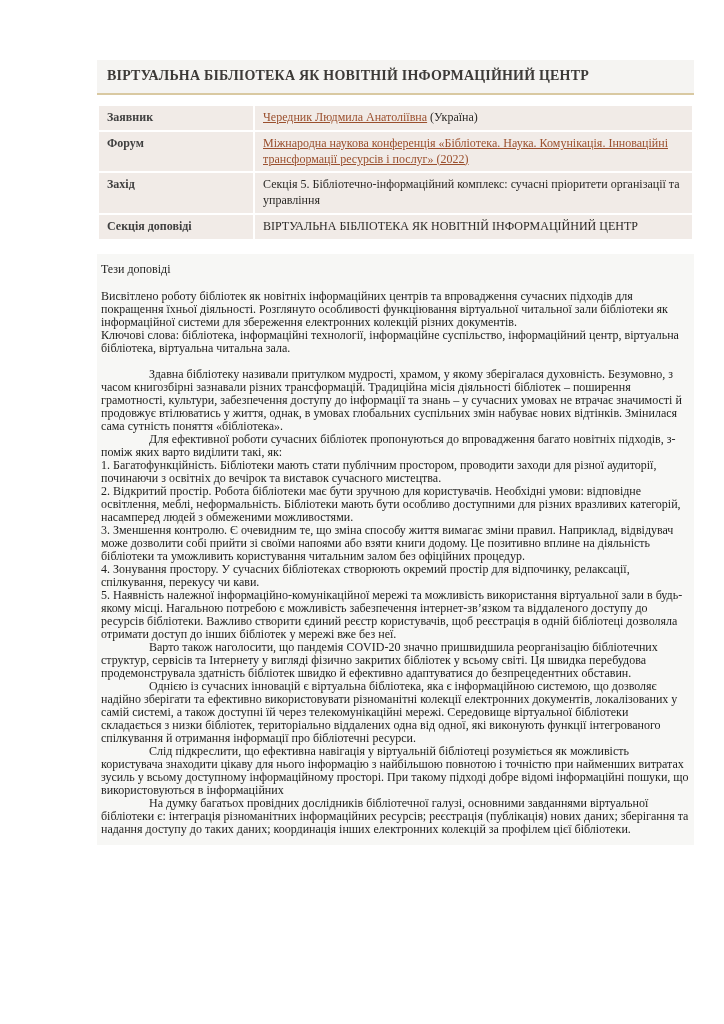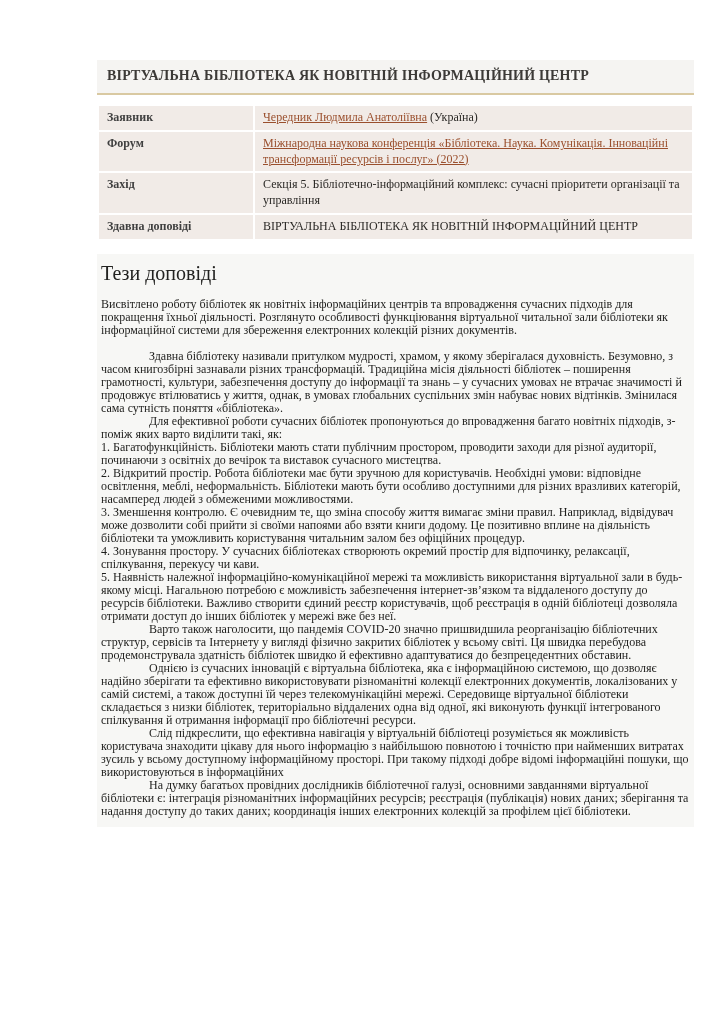--- a/index.html
+++ b/index.html
@@ -53,21 +53,21 @@
   .suffix { color: #2b2926; }
   .caps { text-transform: none; }
 
   .abstract {
     margin-top: 13px;
     background: #f7f7f5;
     padding: 5px 5px 9px 4px;
   }
   .abstract h2 {
     margin: 3px 0 13px 0;
-    font-size: 20px;
+    font-size: 12px;
     font-weight: normal;
     color: #222220;
   }
   .para {
     margin: 0;
     font-size: 12px;
     line-height: 13px;
     color: #1d1d1b;
     text-align: left;
   }
@@ -96,29 +96,30 @@
           <td class="lbl">Форум</td>
           <td>
             <a class="doc-link">Міжнародна наукова конференція «Бібліотека. Наука. Комунікація. Інноваційні трансформації ресурсів і послуг» (2022)</a>
           </td>
         </tr>
         <tr>
           <td class="lbl">Захід</td>
           <td>Секція 5. Бібліотечно-інформаційний комплекс: сучасні пріоритети організації та управління</td>
         </tr>
         <tr>
-          <td class="lbl">Здавна доповіді</td>
+          <td class="lbl">Секція доповіді</td>
           <td class="caps">ВІРТУАЛЬНА БІБЛІОТЕКА ЯК НОВІТНІЙ ІНФОРМАЦІЙНИЙ ЦЕНТР</td>
         </tr>
       </tbody>
     </table>
 
     <div class="abstract">
       <h2>Тези доповіді</h2>
       <p class="para">Висвітлено роботу бібліотек як новітніх інформаційних центрів та впровадження сучасних підходів для покращення їхньої діяльності. Розглянуто особливості функціювання віртуальної читальної зали бібліотеки як інформаційної системи для збереження електронних колекцій різних документів.</p>
+      <p class="para">Ключові слова: бібліотека, інформаційні технології, інформаційне суспільство, інформаційний центр, віртуальна бібліотека, віртуальна читальна зала.</p>
       <p class="para indent gap">Здавна бібліотеку називали притулком мудрості, храмом, у якому зберігалася духовність. Безумовно, з часом книгозбірні зазнавали різних трансформацій. Традиційна місія діяльності бібліотек – поширення грамотності, культури, забезпечення доступу до інформації та знань – у сучасних умовах не втрачає значимості й продовжує втілюватись у життя, однак, в умовах глобальних суспільних змін набуває нових відтінків. Змінилася сама сутність поняття «бібліотека».</p>
       <p class="para indent">Для ефективної роботи сучасних бібліотек пропонуються до впровадження багато новітніх підходів, з-поміж яких варто виділити такі, як:</p>
       <p class="para">1. Багатофункційність. Бібліотеки мають стати публічним простором, проводити заходи для різної аудиторії, починаючи з освітніх до вечірок та виставок сучасного мистецтва.</p>
       <p class="para">2. Відкритий простір. Робота бібліотеки має бути зручною для користувачів. Необхідні умови: відповідне освітлення, меблі, неформальність. Бібліотеки мають бути особливо доступними для різних вразливих категорій, насамперед людей з обмеженими можливостями.</p>
       <p class="para">3. Зменшення контролю. Є очевидним те, що зміна способу життя вимагає зміни правил. Наприклад, відвідувач може дозволити собі прийти зі своїми напоями або взяти книги додому. Це позитивно вплине на діяльність бібліотеки та уможливить користування читальним залом без офіційних процедур.</p>
       <p class="para">4. Зонування простору. У сучасних бібліотеках створюють окремий простір для відпочинку, релаксації, спілкування, перекусу чи кави.</p>
       <p class="para">5. Наявність належної інформаційно-комунікаційної мережі та можливість використання віртуальної зали в будь-якому місці. Нагальною потребою є можливість забезпечення інтернет-зв’язком та віддаленого доступу до ресурсів бібліотеки. Важливо створити єдиний реєстр користувачів, щоб реєстрація в одній бібліотеці дозволяла отримати доступ до інших бібліотек у мережі вже без неї.</p>
       <p class="para indent">Варто також наголосити, що пандемія COVID-20 значно пришвидшила реорганізацію бібліотечних структур, сервісів та Інтернету у вигляді фізично закритих бібліотек у всьому світі. Ця швидка перебудова продемонструвала здатність бібліотек швидко й ефективно адаптуватися до безпрецедентних обставин.</p>
       <p class="para indent">Однією із сучасних інновацій є віртуальна бібліотека, яка є інформаційною системою, що дозволяє надійно зберігати та ефективно використовувати різноманітні колекції електронних документів, локалізованих у самій системі, а також доступні їй через телекомунікаційні мережі. Середовище віртуальної бібліотеки складається з низки бібліотек, територіально віддалених одна від одної, які виконують функції інтегрованого спілкування й отримання інформації про бібліотечні ресурси.</p>
       <p class="para indent">Слід підкреслити, що ефективна навігація у віртуальній бібліотеці розуміється як можливість користувача знаходити цікаву для нього інформацію з найбільшою повнотою і точністю при найменших витратах зусиль у всьому доступному інформаційному просторі. При такому підході добре відомі інформаційні пошуки, що використовуються в інформаційних</p>

